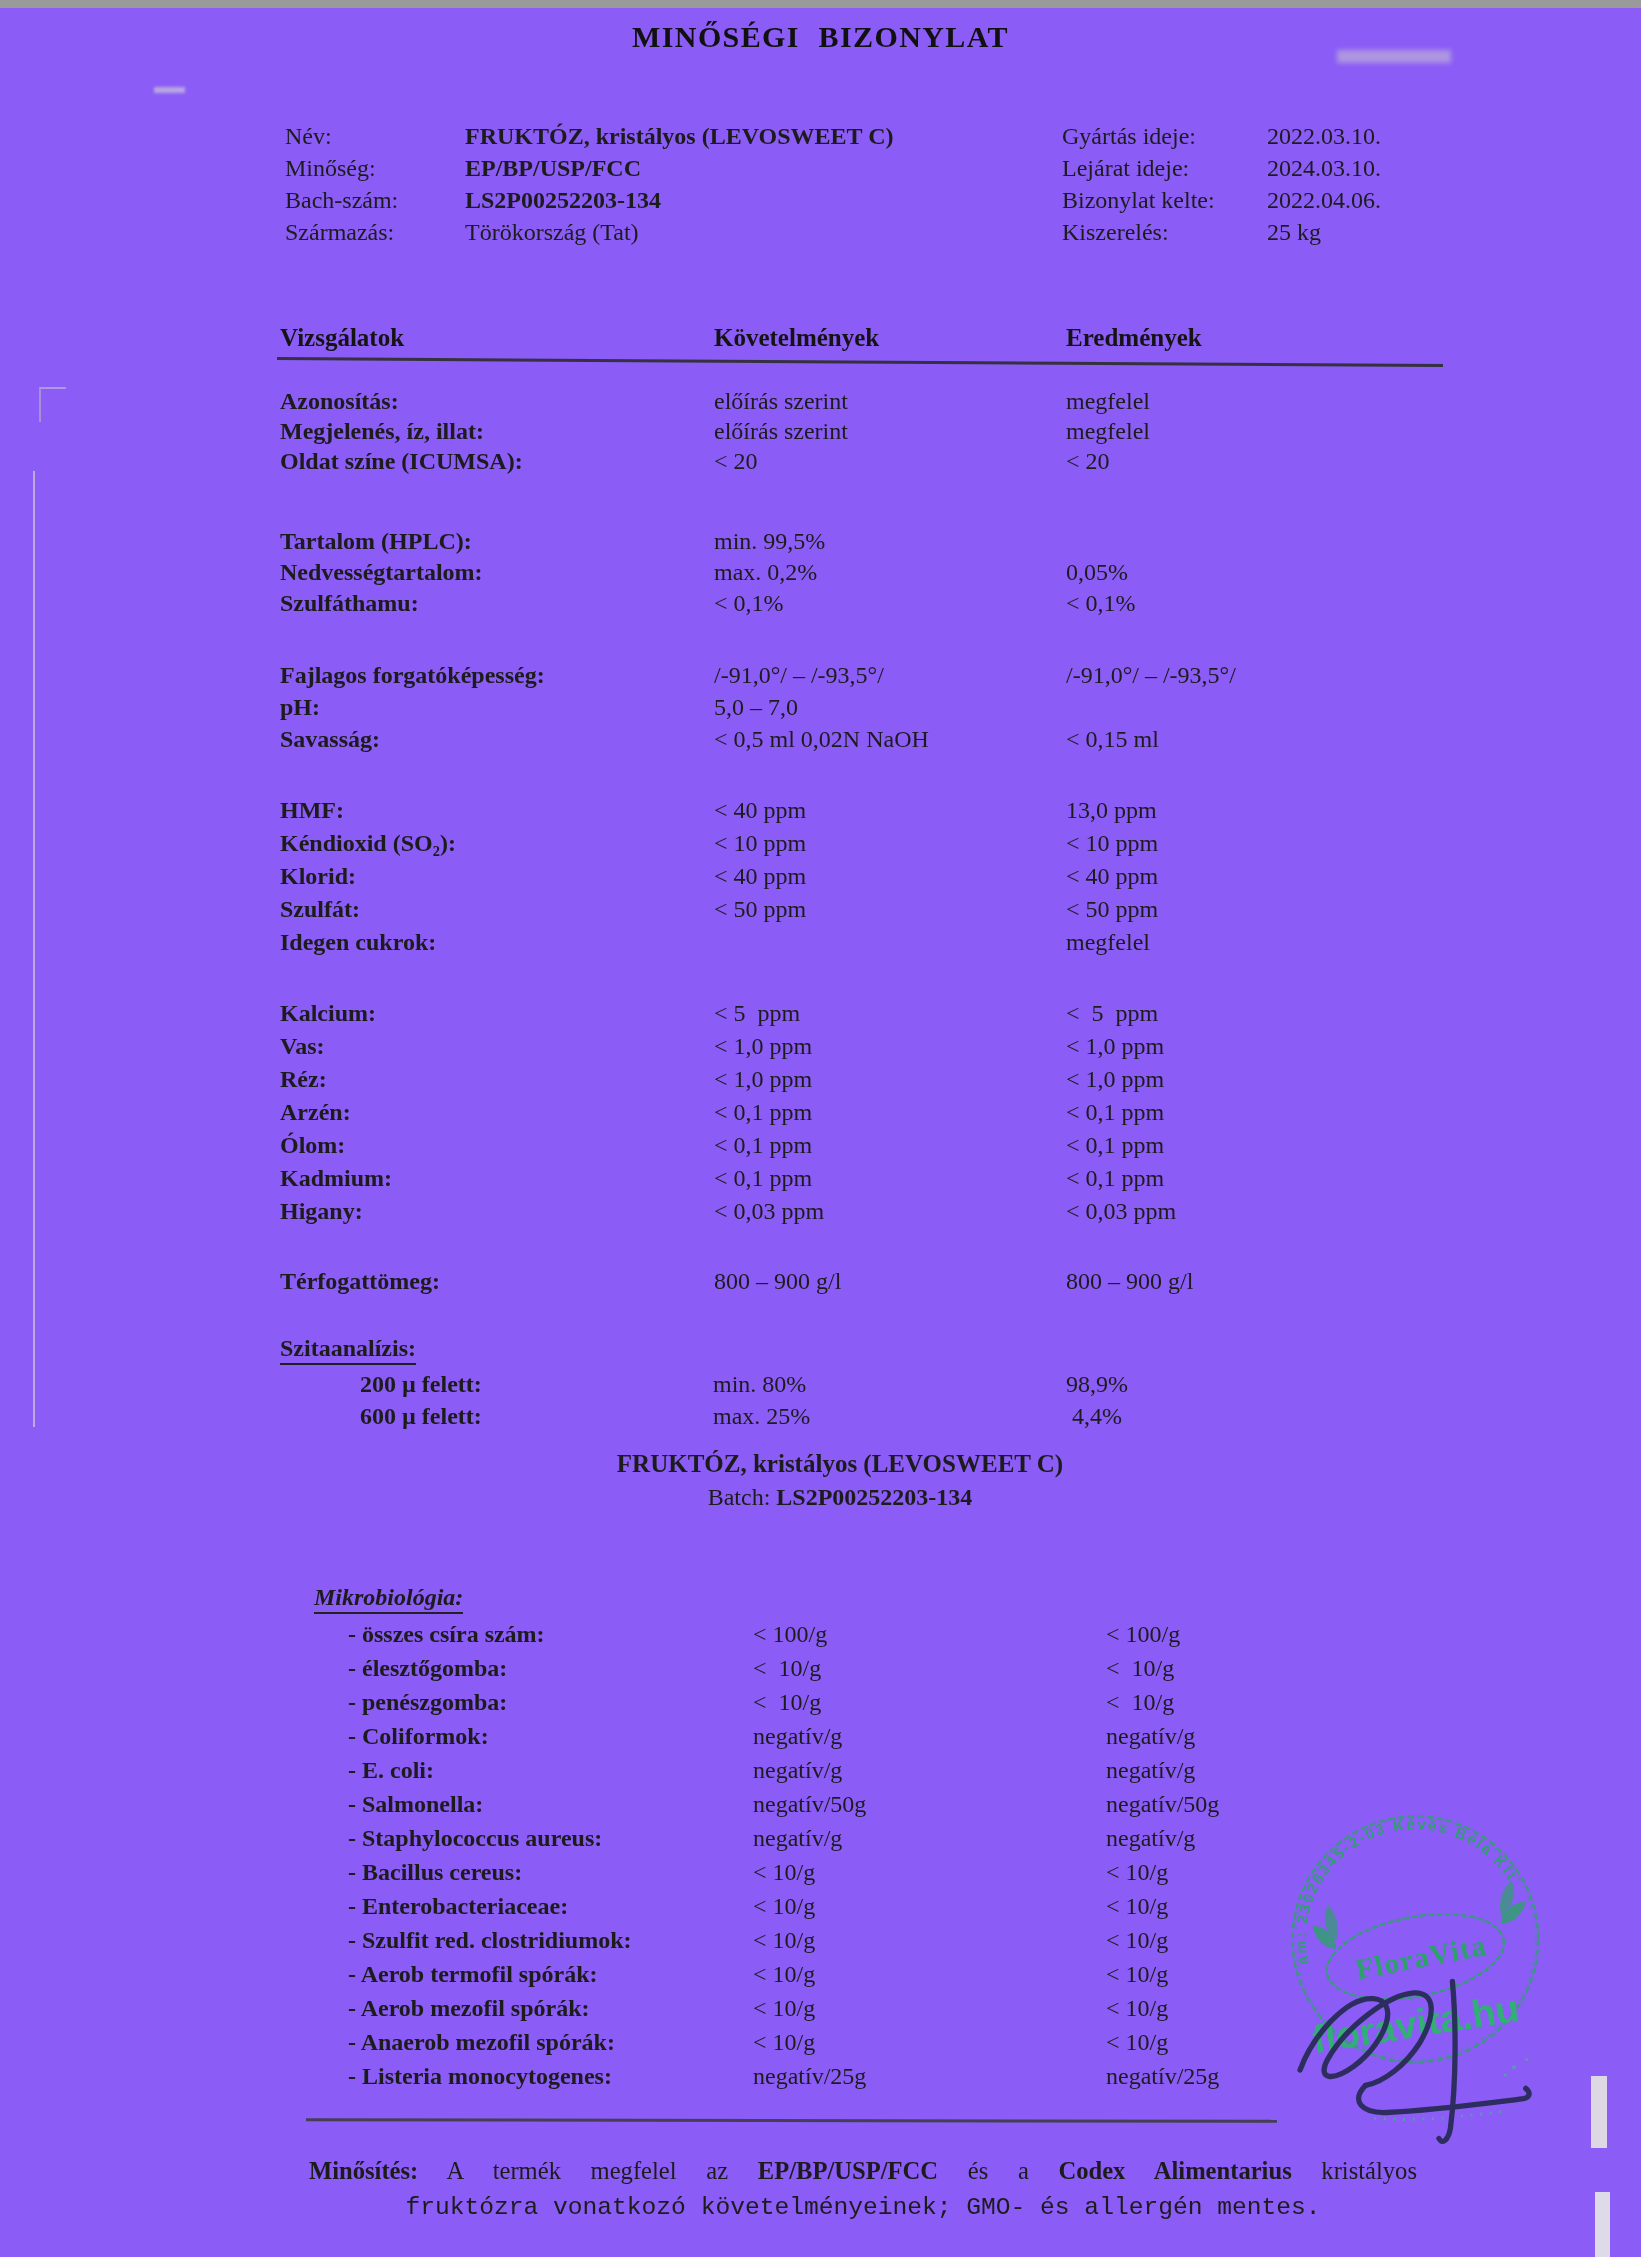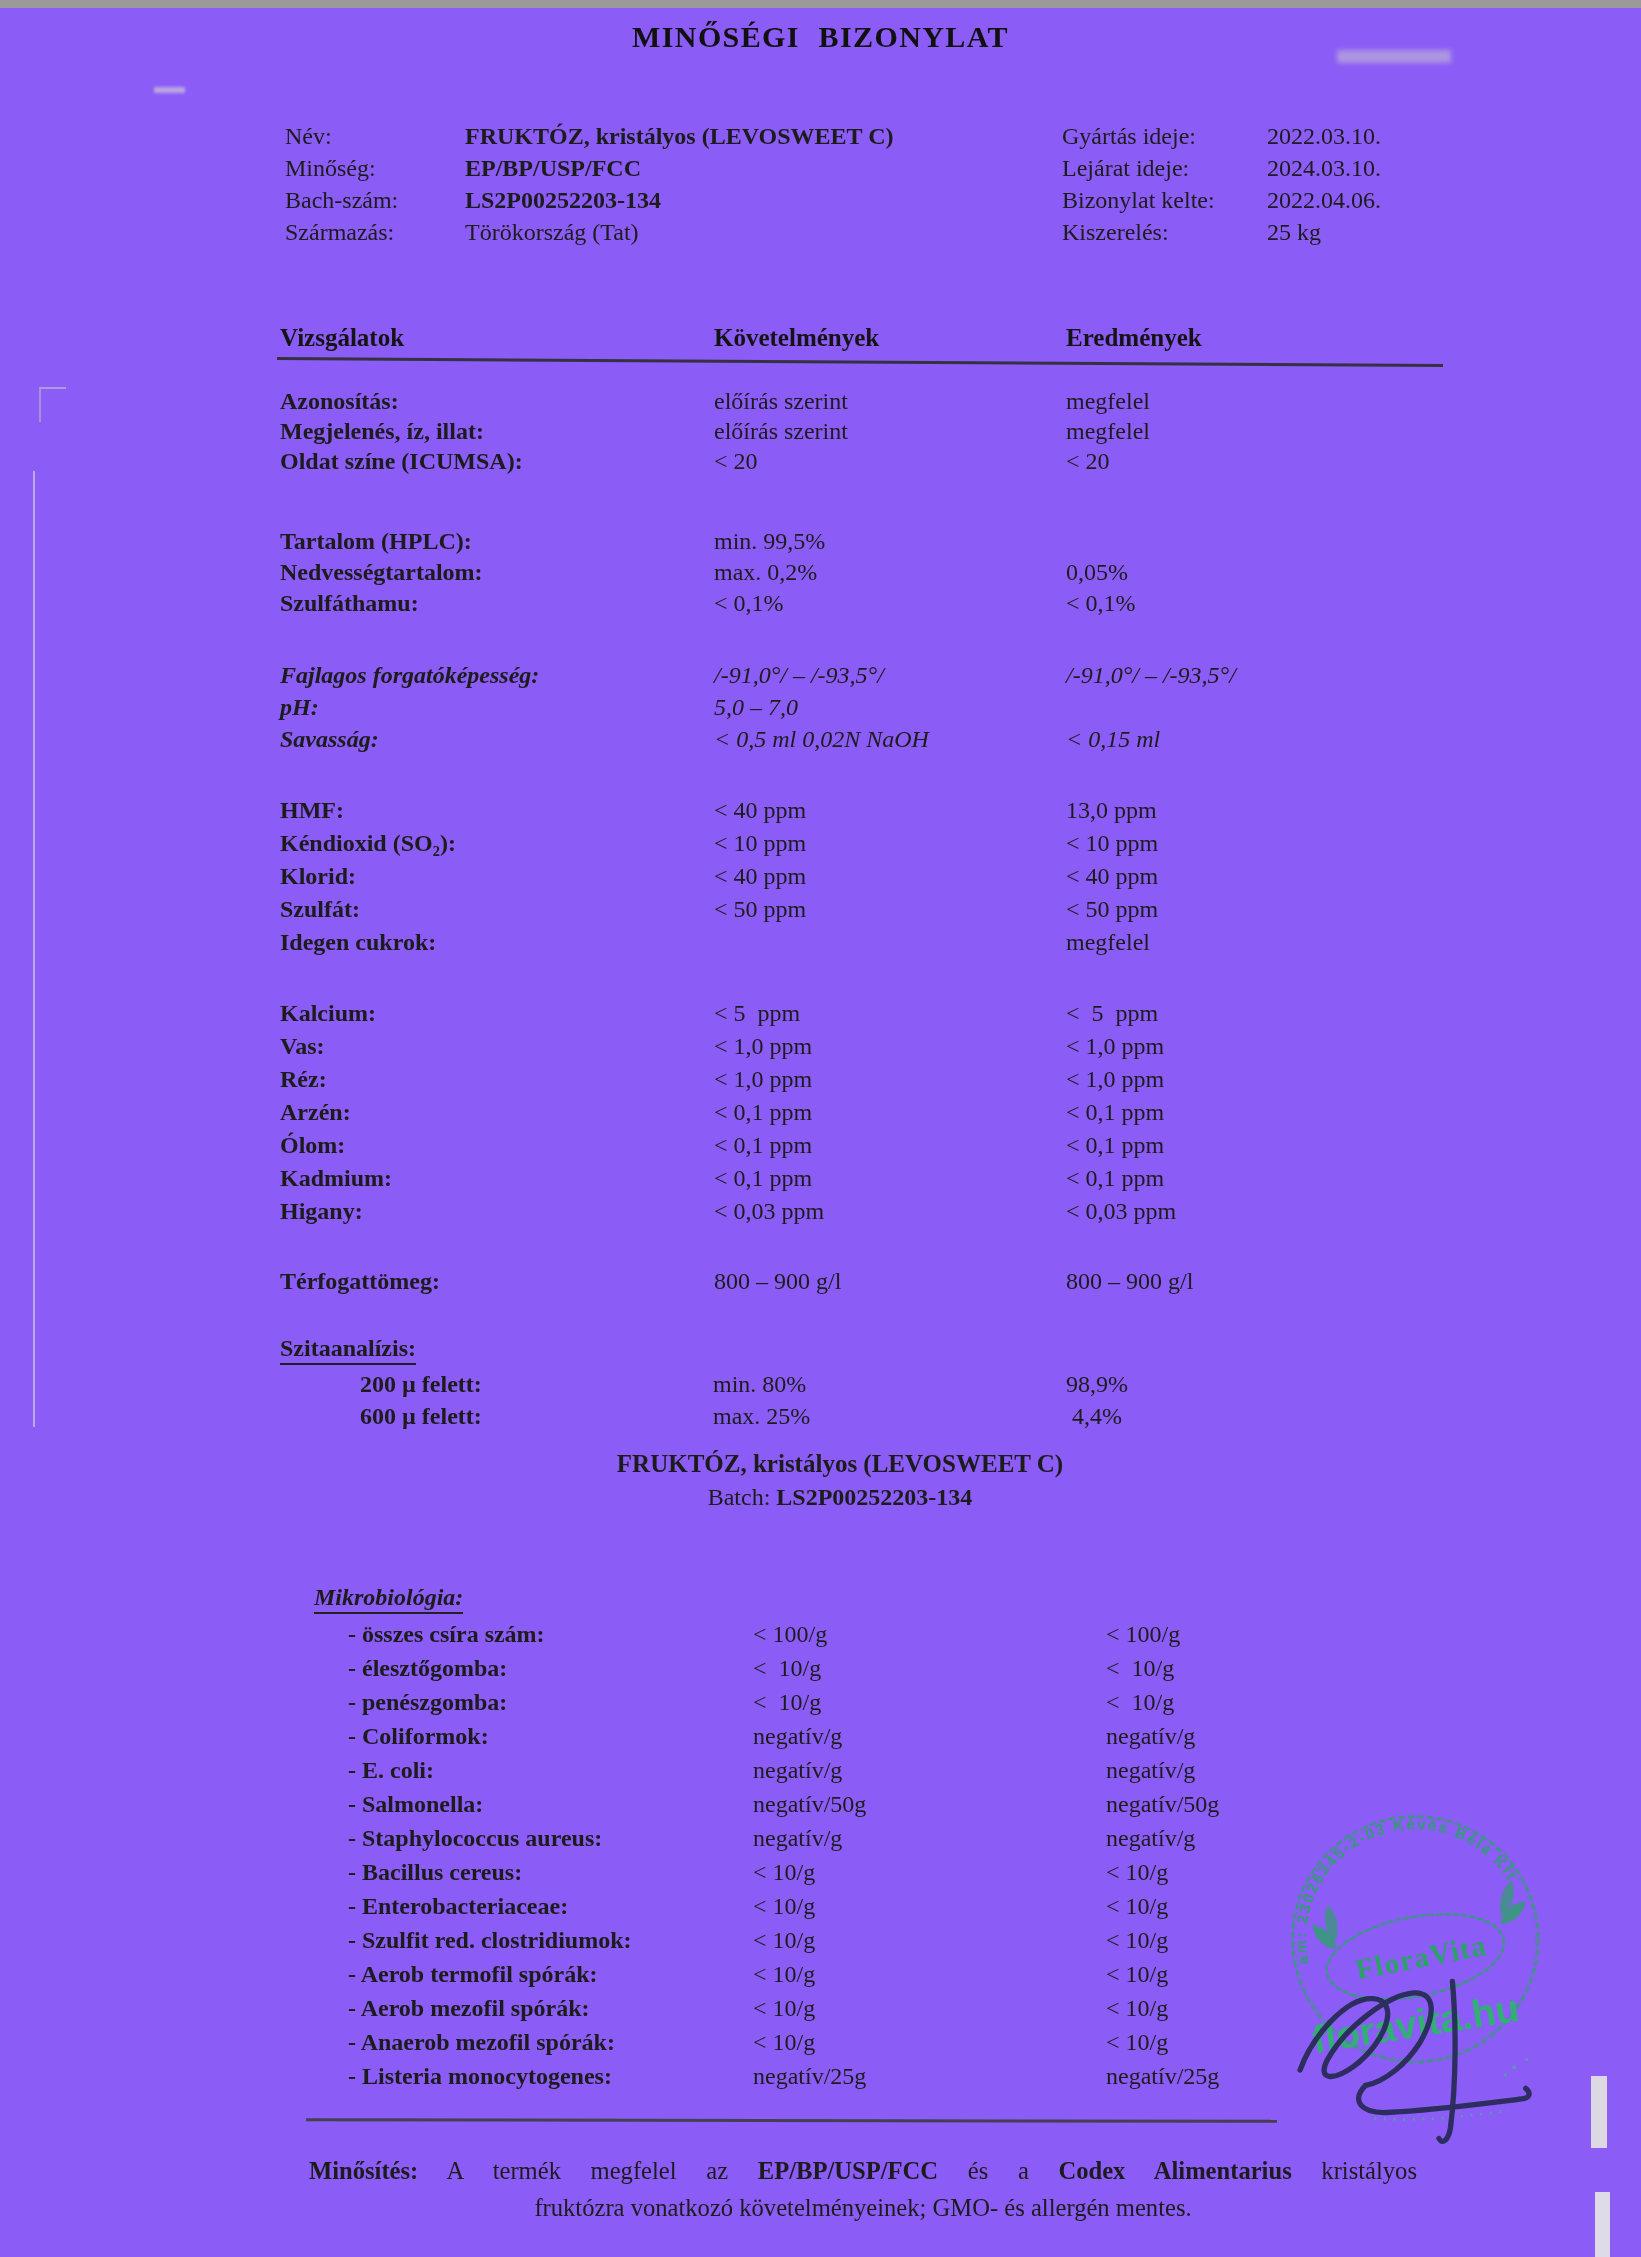--- a/index.html
+++ b/index.html
@@ -56,21 +56,21 @@
   
   .bottom-rule{
     left:306px;top:2111px;width:971px;height:2.9px;background:#3b3b3b;
     transform:rotate(0.1deg);opacity:.88;
   }
   .qual-line1{
     left:309px;top:2149px;width:1108px;font-size:24.6px;
     text-align:justify;text-align-last:justify;white-space:nowrap;
   }
   .qual-line1 .b{font-weight:700;}
-  .qual-line2{left:309px;top:2186px;width:1108px;font-size:24.6px;text-align:center;}
+  .qual-line2{left:309px;top:2186px;width:1108px;font-size:24.6px;text-align:center;font-family:Liberation Mono, monospace;}
   
   .smudge-tr{left:1337px;top:42px;width:114px;height:12.6px;background:#cfcfcd;filter:blur(2.9px);opacity:.5;}
   .bracket-l{left:39px;top:379px;width:25px;height:33px;border-left:2.9px solid #bdbdbd;border-top:2.9px solid #cecece;opacity:.55;}
   .streak-l{left:33px;top:463px;width:1.9px;height:956px;background:#dddddb;opacity:.6;}
   .dash-tl{left:154px;top:79px;width:31px;height:5.8px;background:#d8d8d6;filter:blur(1.4px);opacity:.6;}
   .bar-r1{left:1591px;top:2068px;width:16.4px;height:72px;background:#e5e5e2;opacity:.9;}
   .bar-r2{left:1595px;top:2184px;width:14.5px;height:68px;background:#e8e8e5;opacity:.9;}
 </style>
 </head>
 <body>
@@ -150,21 +150,21 @@
           <span class="c0">Nedvességtartalom:</span>
           <span class="c1">max. 0,2%</span>
           <span class="c2">0,05%</span>
         </div>
         <div class="trow">
           <span class="c0">Szulfáthamu:</span>
           <span class="c1">&lt; 0,1%</span>
           <span class="c2">&lt; 0,1%</span>
         </div>
       </div>
-      <div class="abs tgroup" style="top: 651px; line-height: 32px; font-style: italic;">
+      <div class="abs tgroup" style="top: 651px; line-height: 32px;">
         <div class="trow">
           <span class="c0">Fajlagos forgatóképesség:</span>
           <span class="c1">/-91,0°/ – /-93,5°/</span>
           <span class="c2">/-91,0°/ – /-93,5°/</span>
         </div>
         <div class="trow">
           <span class="c0">pH:</span>
           <span class="c1">5,0 – 7,0</span>
         </div>
         <div class="trow">

